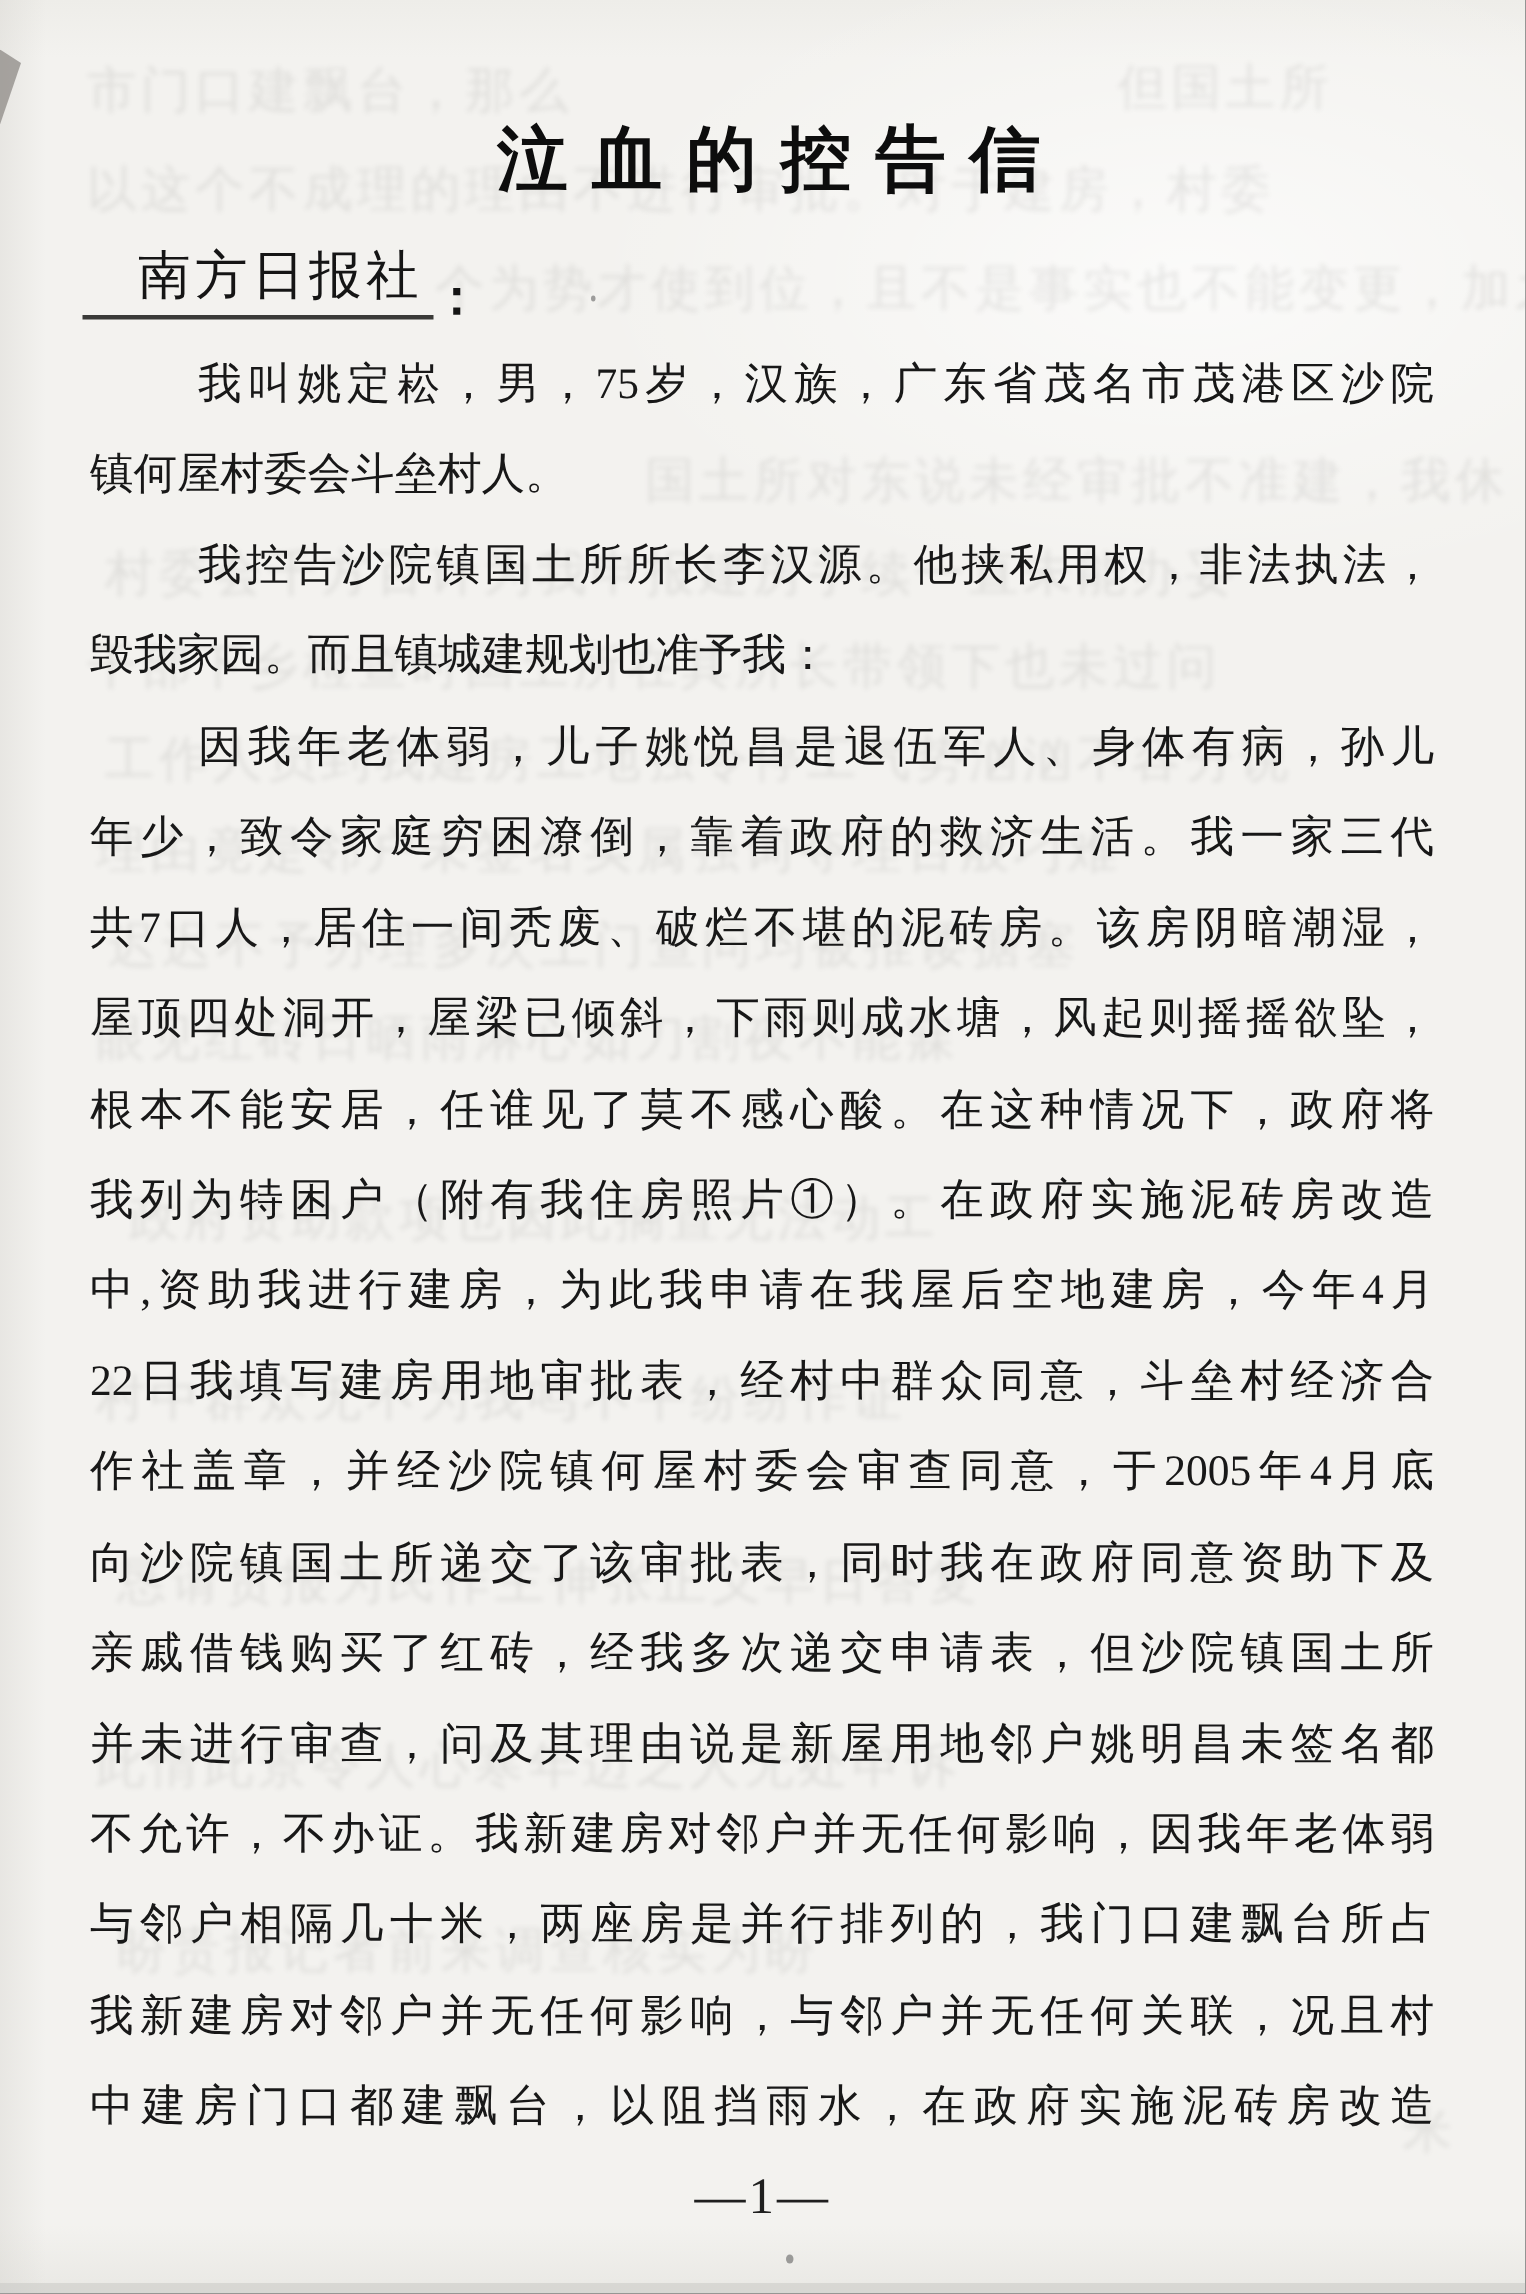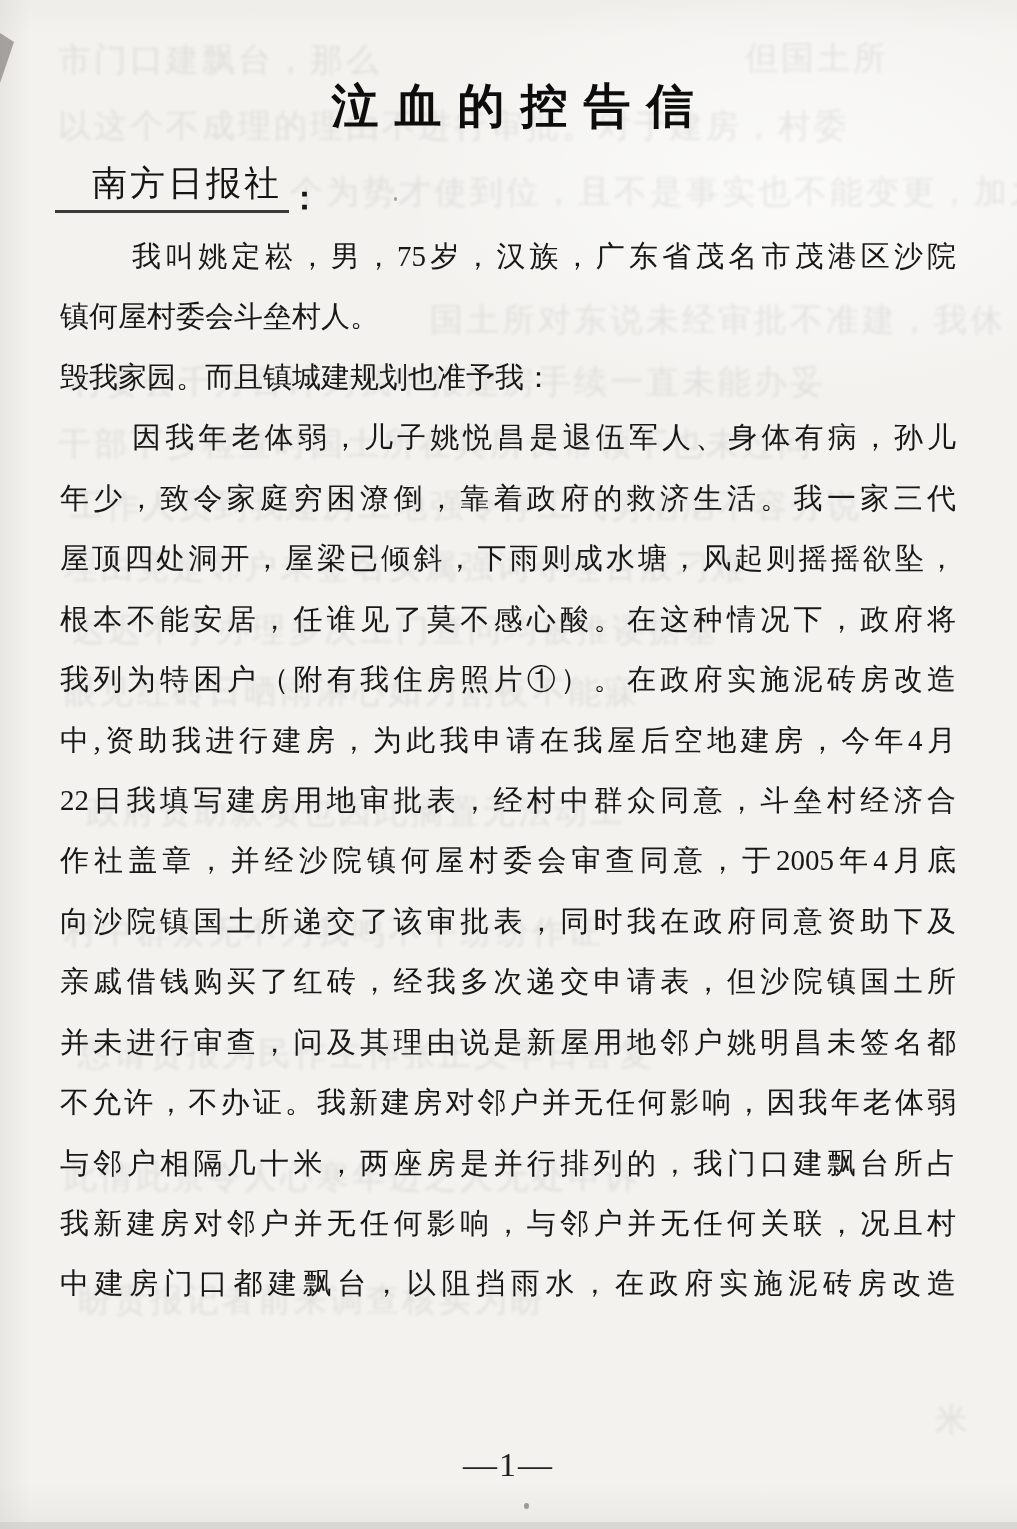--- a/index.html
+++ b/index.html
@@ -105,23 +105,25 @@
 
   <h1 class="doc-title">泣血的控告信</h1>
 
   <div class="salutation">南方日报社</div>
   <div class="salutation-underline"></div>
   <div class="salutation-colon">：</div>
 
   <div class="body-text">
       <div class="body-line indent fill">我叫姚定崧，男，75岁，汉族，广东省茂名市茂港区沙院</div>
       <div class="body-line">镇何屋村委会斗垒村人。</div>
+      <div class="body-line indent fill">我控告沙院镇国土所所长李汉源。他挟私用权，非法执法，</div>
       <div class="body-line">毁我家园。而且镇城建规划也准予我：</div>
       <div class="body-line indent fill">因我年老体弱，儿子姚悦昌是退伍军人、身体有病，孙儿</div>
       <div class="body-line fill">年少，致令家庭穷困潦倒，靠着政府的救济生活。我一家三代</div>
+      <div class="body-line fill">共7口人，居住一间秃废、破烂不堪的泥砖房。该房阴暗潮湿，</div>
       <div class="body-line fill">屋顶四处洞开，屋梁已倾斜，下雨则成水塘，风起则摇摇欲坠，</div>
       <div class="body-line fill">根本不能安居，任谁见了莫不感心酸。在这种情况下，政府将</div>
       <div class="body-line fill">我列为特困户（附有我住房照片①）。在政府实施泥砖房改造</div>
       <div class="body-line fill">中,资助我进行建房，为此我申请在我屋后空地建房，今年4月</div>
       <div class="body-line fill">22日我填写建房用地审批表，经村中群众同意，斗垒村经济合</div>
       <div class="body-line fill">作社盖章，并经沙院镇何屋村委会审查同意，于2005年4月底</div>
       <div class="body-line fill">向沙院镇国土所递交了该审批表，同时我在政府同意资助下及</div>
       <div class="body-line fill">亲戚借钱购买了红砖，经我多次递交申请表，但沙院镇国土所</div>
       <div class="body-line fill">并未进行审查，问及其理由说是新屋用地邻户姚明昌未签名都</div>
       <div class="body-line fill">不允许，不办证。我新建房对邻户并无任何影响，因我年老体弱</div>

